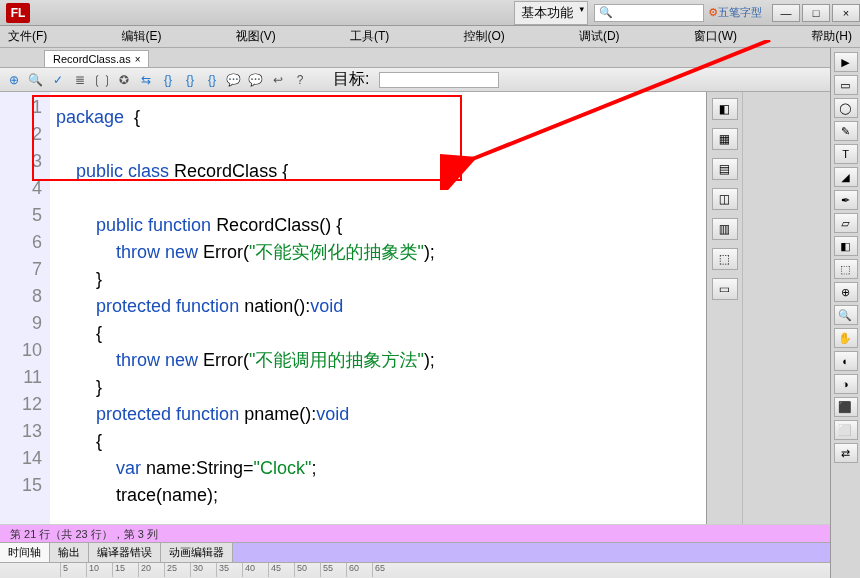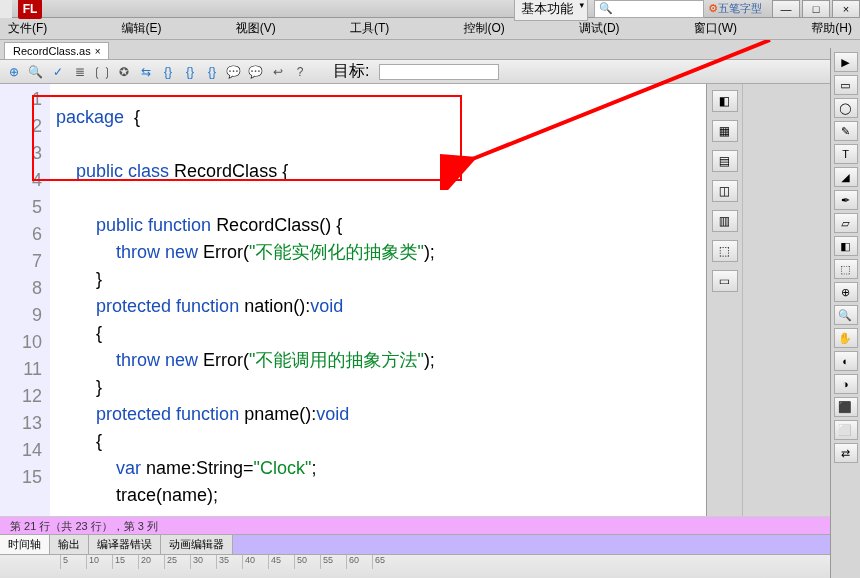--- a/index.html
+++ b/index.html
@@ -1,40 +1,40 @@
 <!DOCTYPE html>
 <html><head>
 <meta charset="utf-8">
 <style>
 * { margin: 0; padding: 0; box-sizing: border-box; font-family: "Microsoft YaHei", sans-serif; }
 body { background: #e8e8e8; width: 860px; height: 578px; overflow: hidden; position: relative; }
-.titlebar { height: 18px; background: linear-gradient(#dcdcdc,#c8c8c8); display: flex; align-items: center; border-bottom: 1px solid #999; margin-left: 12px; }
+.titlebar { height: 26px; background: linear-gradient(#dcdcdc,#c8c8c8); display: flex; align-items: center; border-bottom: 1px solid #999; }
 .logo { width: 24px; height: 20px; background: #b00; color: #fff; font-weight: bold; font-size: 12px; display: flex; align-items: center; justify-content: center; margin: 0 6px; border-radius: 2px; }
 .tspacer { flex: 1; }
 .dropdown { font-size: 13px; padding: 2px 14px 2px 6px; background: #eee; border: 1px solid #aaa; margin-right: 6px; position: relative; }
 .dropdown::after { content: "▾"; position: absolute; right: 3px; font-size: 9px; }
 .searchbox { width: 110px; height: 18px; border: 1px solid #aaa; background: #fff; margin-right: 4px; font-size: 11px; padding: 0 4px; display: flex; align-items: center; }
 .ime { font-size: 11px; color: #36a; margin-right: 8px; }
 .winbtns { display: flex; }
 .winbtn { width: 28px; height: 18px; border: 1px solid #999; background: linear-gradient(#f4f4f4,#ddd); margin-left: 2px; font-size: 11px; display: flex; align-items: center; justify-content: center; cursor: pointer; }
 .menubar { height: 22px; background: #d6d6d6; display: flex; align-items: center; padding: 0 8px; font-size: 12px; gap: 14px; border-bottom: 1px solid #aaa; justify-content: space-between; }
 .menuitem { cursor: pointer; }
 .tabbar { height: 20px; background: #d6d6d6; display: flex; align-items: flex-end; padding-left: 4px; border-bottom: 1px solid #aaa; }
-.tab { background: #fff; border: 1px solid #aaa; border-bottom: none; padding: 2px 8px; font-size: 11px; display: flex; align-items: center; gap: 4px; }
+.tab { background: #fff; border: 1px solid #aaa; border-bottom: none; padding: 2px 8px; font-size: 11px; display: flex; align-items: center; gap: 4px; margin-left: 40px; }
 .tabclose { font-size: 10px; cursor: pointer; }
 .toolbar { height: 24px; background: linear-gradient(#f0f0f0,#dcdcdc); border-bottom: 1px solid #aaa; display: flex; align-items: center; padding: 0 6px; gap: 6px; }
 .tbtn { width: 16px; height: 16px; cursor: pointer; font-size: 12px; color: #555; display: flex; align-items: center; justify-content: center; }
 .tbtn.blue { color: #27c; }
 .tbtn.green { color: #2a6; }
 .targetlbl { font-size: 16px; margin-left: 19px; }
 .targetdd { width: 120px; height: 16px; border: 1px solid #aaa; background: #fff; margin-left: 4px; }
 .main { display: flex; height: 432px; }
 .editor { flex: 1; background: #fff; display: flex; font-family: Consolas, monospace; font-size: 18px; position: relative; overflow: hidden; }
 .gutter { width: 50px; background: #eef; text-align: right; padding-right: 8px; color: #888; line-height: 27px; padding-top: 2px; }
-.code { flex: 1; padding: 20px 6px; line-height: 27px; white-space: pre; overflow: hidden; }
+.code { flex: 1; padding: 12px 6px; line-height: 27px; white-space: pre; overflow: hidden; }
 .kw { color: #1a4fbb; }
 .cls { color: #000; }
 .str { color: #0a8a2a; }
 .redbox { position: absolute; border: 2px solid red; left: 32px; top: 95px; width: 430px; height: 86px; pointer-events: none; }
 .rightpanels { width: 154px; background: #d6d6d6; border-left: 1px solid #999; display: flex; }
 .pcol { width: 36px; border-right: 1px solid #bbb; display: flex; flex-direction: column; align-items: center; padding-top: 6px; gap: 8px; }
 .pbtn { width: 26px; height: 22px; background: linear-gradient(#f8f8f8,#ddd); border: 1px solid #aaa; font-size: 12px; display: flex; align-items: center; justify-content: center; cursor: pointer; }
 .plabelcol { flex: 1; padding: 6px 4px; font-size: 11px; }
 .pitem { display: flex; align-items: center; gap: 4px; height: 22px; margin-bottom: 4px; cursor: pointer; }
 .picon { width: 16px; height: 16px; background: #888; }

